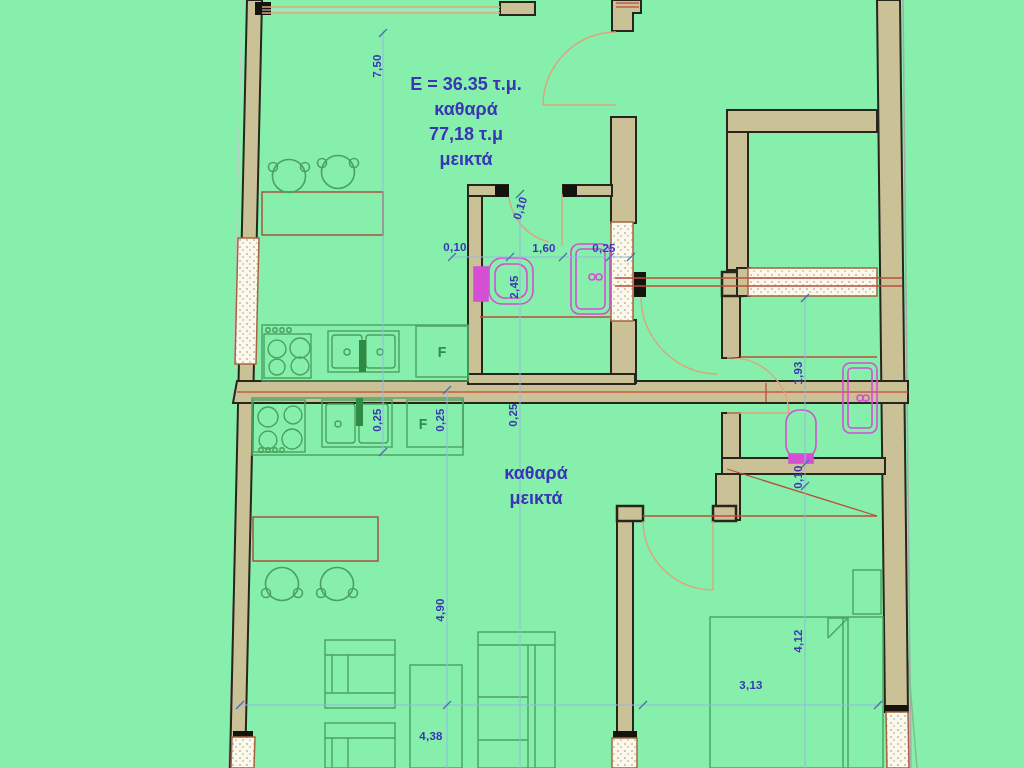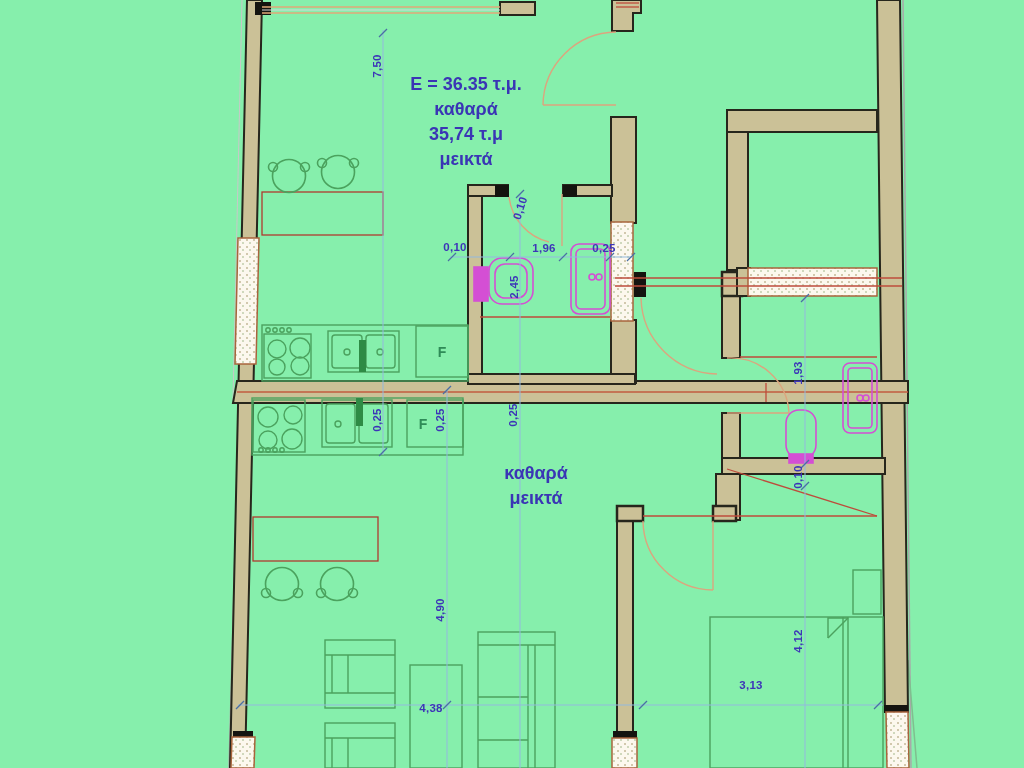--- a/index.html
+++ b/index.html
@@ -270,40 +270,40 @@
     <path d="M639,709 L647,701"></path>
         <path d="M874,709 L882,701"></path>
     <path d="M801,468 L809,460"></path>
         <path d="M801,490 L809,482"></path>
   </g>
 </svg>
 
 <div class="area-block" style="left:356px;top:72px;">
   <div>E = 36.35 τ.μ.</div>
   <div>καθαρά</div>
-  <div>35,74 τ.μ</div>
+  <div>77,18 τ.μ</div>
   <div>μεικτά</div>
 </div>
 <div class="area-block" style="left:426px;top:461px;">
   <div>καθαρά</div>
   <div>μεικτά</div>
 </div>
 
 <div class="flabel" style="left:442px;top:352px;">F</div>
 <div class="flabel" style="left:423px;top:424px;">F</div>
 
 <div class="dim rot" style="left:377px;top:66px;">7,50</div>
 <div class="dim diag" style="left:520px;top:208px;">0,10</div>
 <div class="dim" style="left:455px;top:247px;">0,10</div>
-<div class="dim" style="left:544px;top:248px;">1,96</div>
+<div class="dim" style="left:544px;top:248px;">1,60</div>
 <div class="dim" style="left:604px;top:248px;">0,25</div>
 <div class="dim rot" style="left:514px;top:287px;">2,45</div>
 <div class="dim rot" style="left:377px;top:420px;">0,25</div>
 <div class="dim rot" style="left:440px;top:420px;">0,25</div>
 <div class="dim rot" style="left:513px;top:415px;">0,25</div>
 <div class="dim rot" style="left:440px;top:610px;">4,90</div>
-<div class="dim" style="left:431px;top:708px;">4,38</div>
+<div class="dim" style="left:431px;top:736px;">4,38</div>
 <div class="dim" style="left:751px;top:685px;">3,13</div>
 <div class="dim rot" style="left:798px;top:373px;">1,93</div>
 <div class="dim rot" style="left:798px;top:477px;">0,10</div>
 <div class="dim rot" style="left:798px;top:641px;">4,12</div>
 
 </div>
 
 </body></html>

